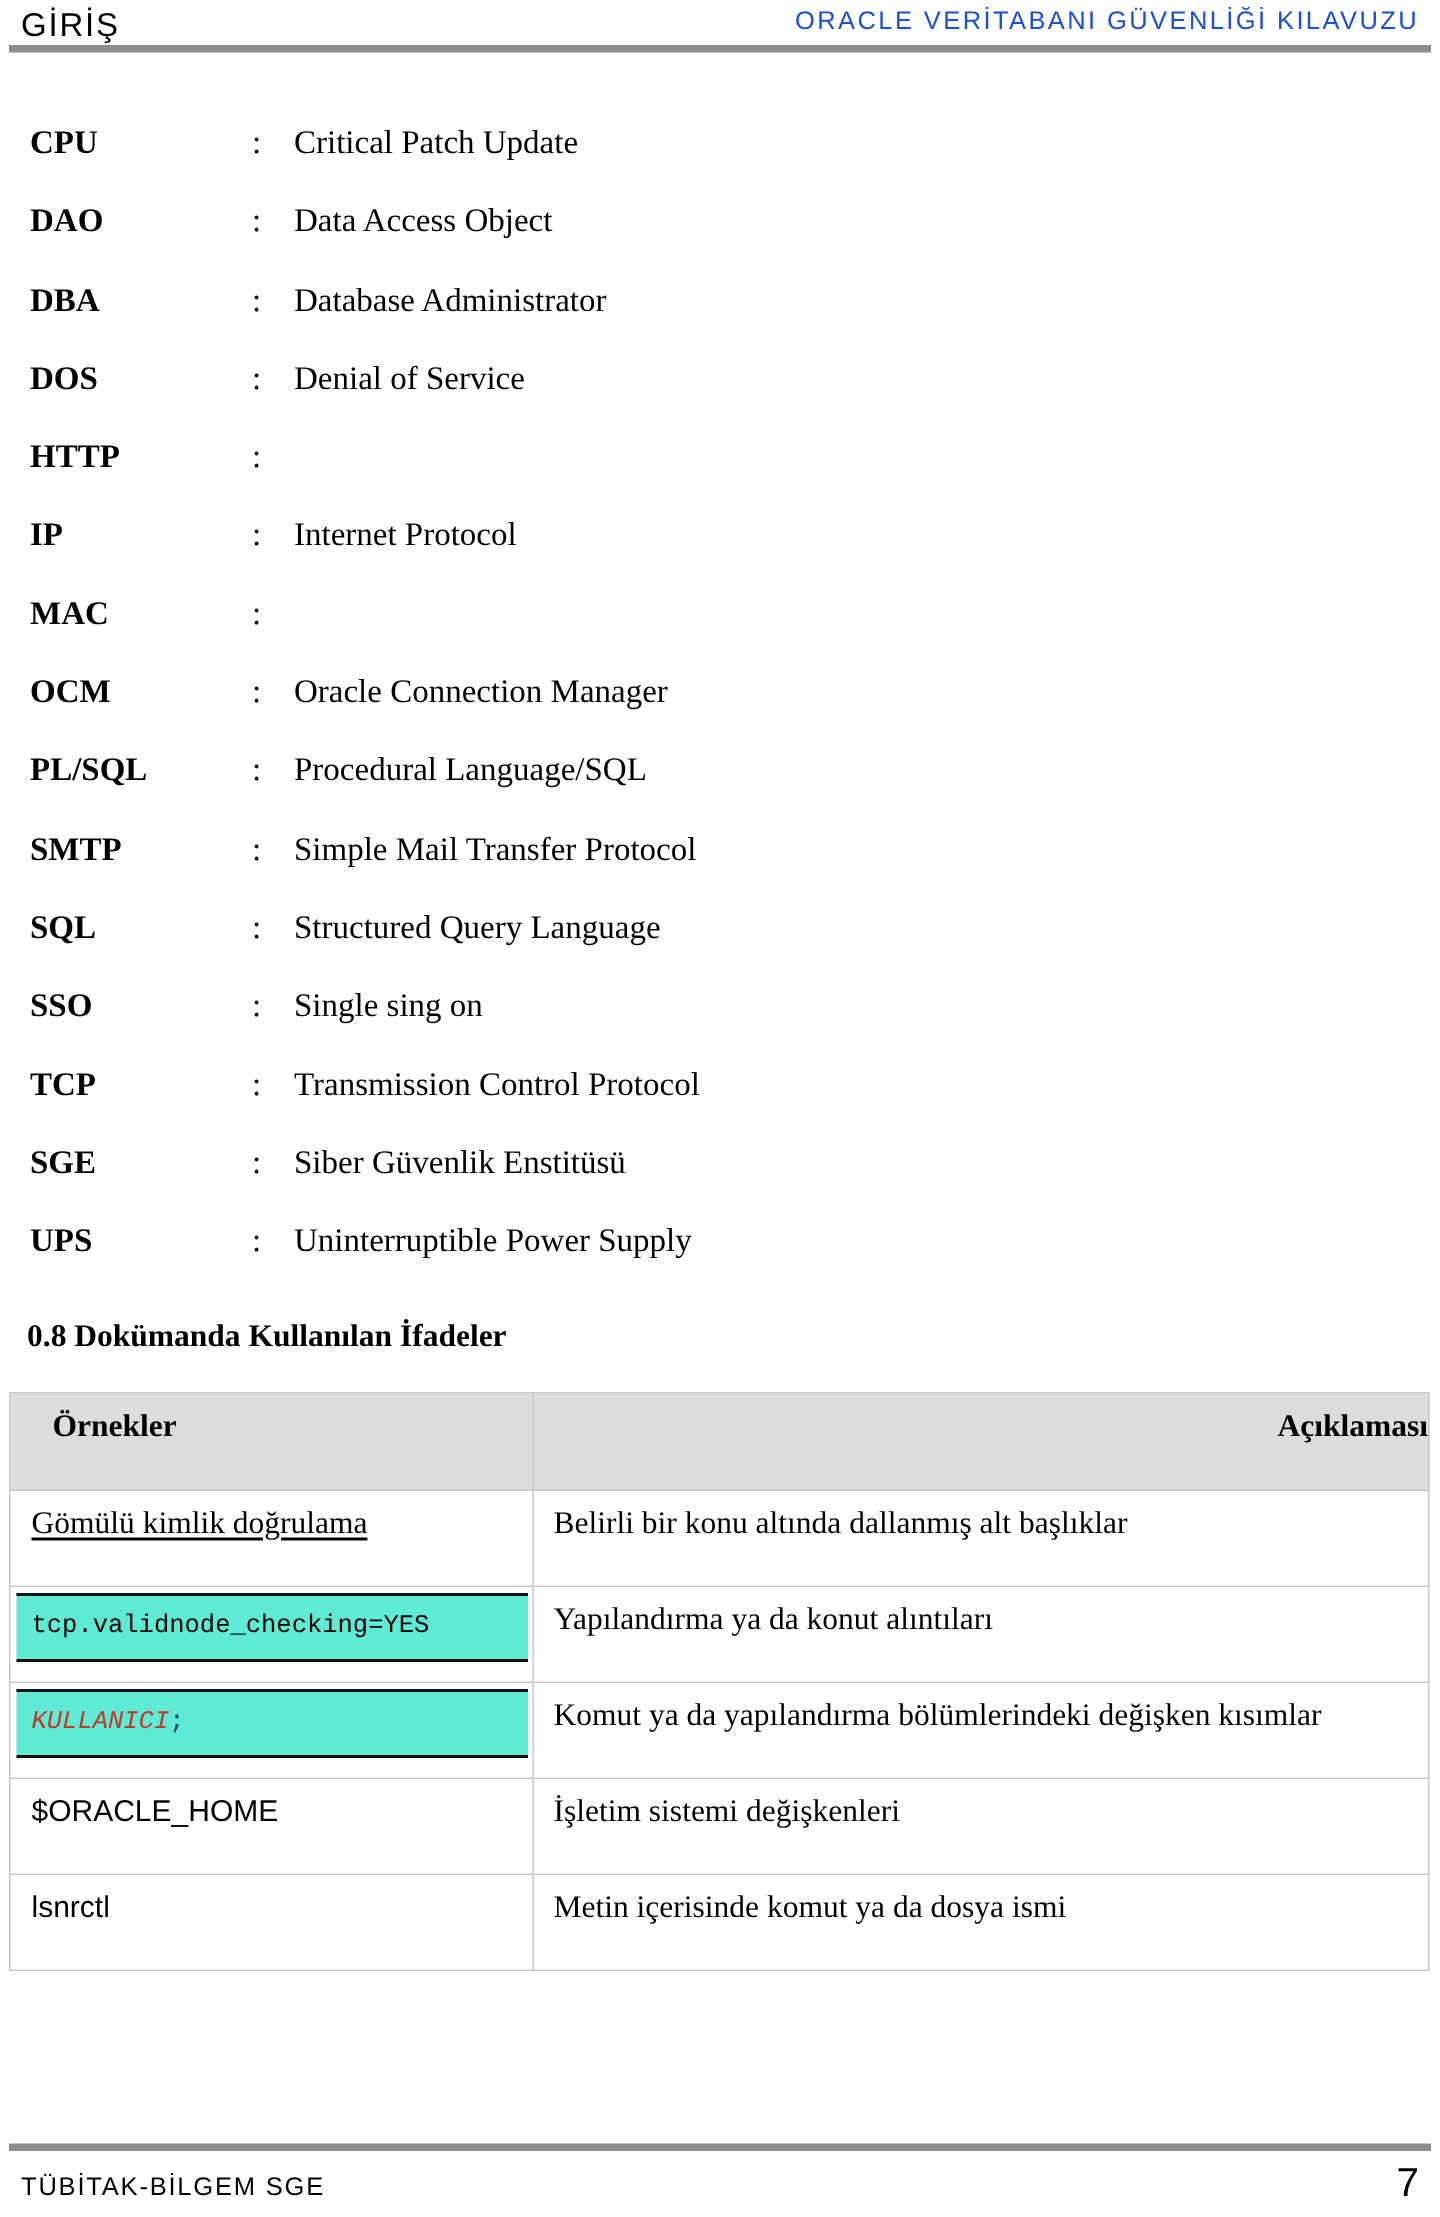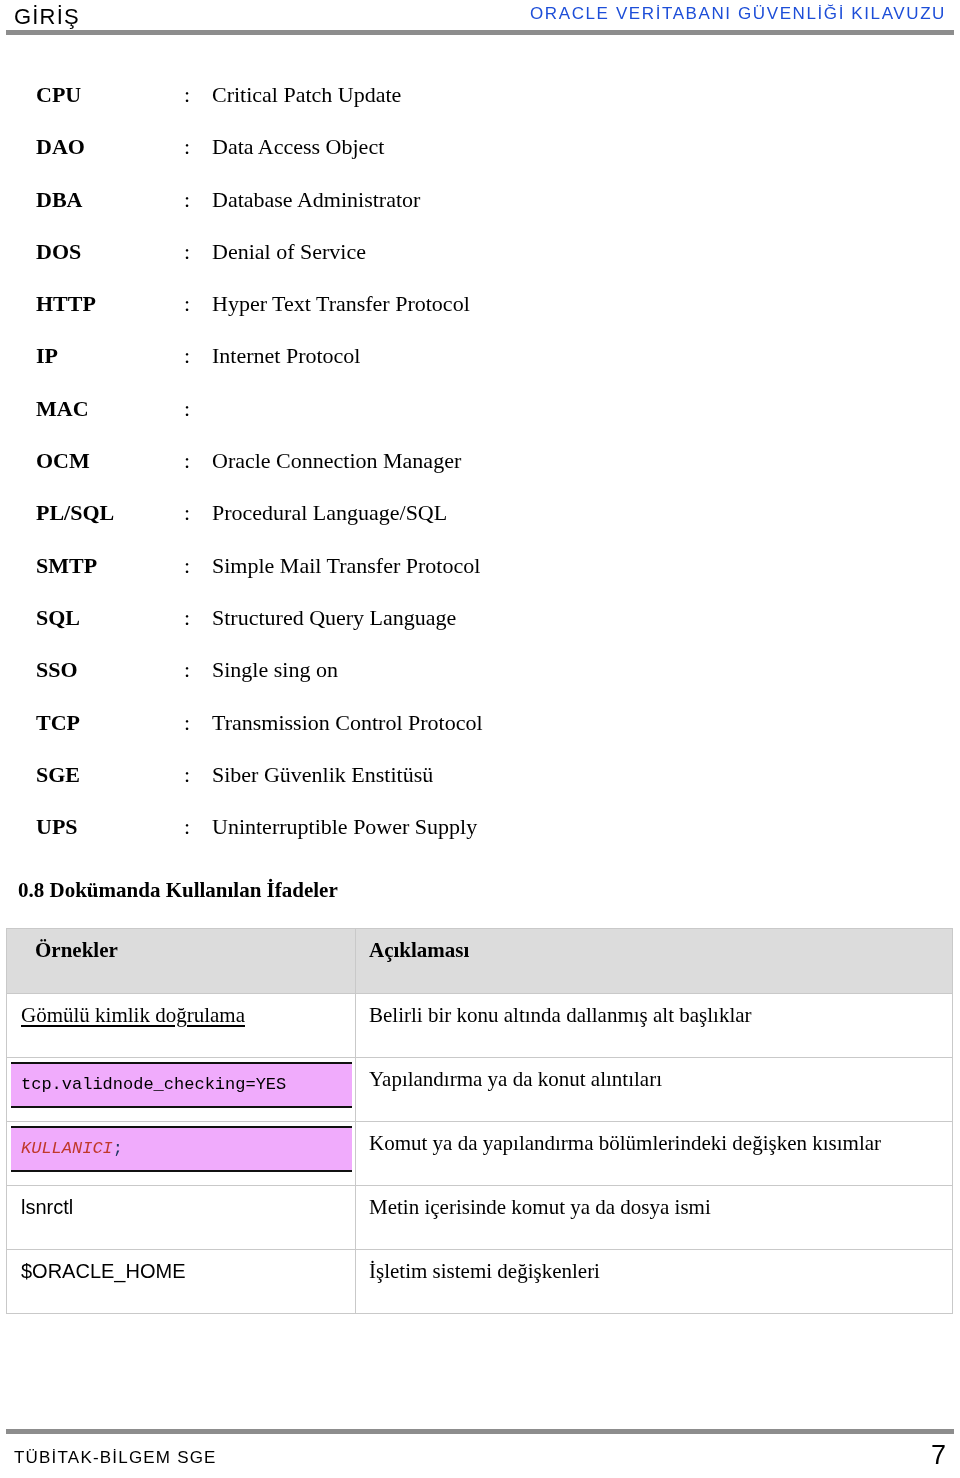--- a/index.html
+++ b/index.html
@@ -49,21 +49,21 @@
     width: 948px;
     height: 5px;
     background: #8d8d8d;
   }
   .rule.header-rule { top: 30px; }
   .rule.footer-rule { top: 1429px; }
 
   
   .abbr-list {
     position: absolute;
-    left: 16px;
+    left: 0;
     top: 80px;
     width: 780px;
   }
   .abbr-row {
     position: relative;
     height: 52.3px;
   }
   .abbr-term {
     position: absolute;
     left: 20px;
@@ -118,21 +118,21 @@
     vertical-align: top;
     text-align: left;
   }
   .conv-table thead th {
     background: #dcdcdc;
     height: 55px;
     font-size: 21px;
     font-weight: bold;
     padding: 9px 0 0 28px;
   }
-  .conv-table thead th.h2 { padding-left: 13px; }
+  .conv-table thead th.h2 { padding-left: 13px; text-align: right; }
 
   .conv-table tbody td {
     height: 54px;
     font-size: 21px;
     padding: 9px 0 0 14px;
     margin-top: 36px;
   }
   .conv-table tbody td.desc {
     padding-left: 13px;
     white-space: nowrap;
@@ -153,21 +153,21 @@
     padding: 0;
     position: relative;
     height: 56px;
   }
   .code-box {
     position: absolute;
     left: 4px;
     top: 4px;
     width: 341px;
     height: 46px;
-    background: #f0abfc;
+    background: #5eead4;
     border-top: 2px solid #111111;
     border-bottom: 2px solid #111111;
     box-sizing: border-box;
     font-family: "Liberation Mono", "DejaVu Sans Mono", monospace;
     font-size: 17px;
     line-height: 42px;
     padding-left: 10px;
     white-space: nowrap;
     overflow: hidden;
   }
@@ -233,21 +233,20 @@
 
   <div class="abbr-row">
     <span class="abbr-term">DOS</span>
     <span class="abbr-colon">:</span>
     <span class="abbr-def">Denial of Service</span>
   </div>
 
   <div class="abbr-row">
     <span class="abbr-term">HTTP</span>
     <span class="abbr-colon">:</span>
-    <span class="abbr-def">Hyper Text Transfer Protocol</span>
   </div>
 
   <div class="abbr-row">
     <span class="abbr-term">IP</span>
     <span class="abbr-colon">:</span>
     <span class="abbr-def">Internet Protocol</span>
   </div>
 
   <div class="abbr-row">
     <span class="abbr-term">MAC</span>
@@ -339,30 +338,30 @@
       <td class="code-cell">
         <div class="code-box">
           <span class="code-var">KULLANICI</span><span class="code-punct">;</span>
         </div>
       </td>
       <td class="desc">Komut ya da yapılandırma bölümlerindeki değişken kısımlar</td>
     </tr>
 
     <tr>
       <td>
+        <span class="cell-sans">$ORACLE_HOME</span>
+      </td>
+      <td class="desc">İşletim sistemi değişkenleri</td>
+    </tr>
+
+    <tr>
+      <td>
         <span class="cell-sans">lsnrctl</span>
       </td>
       <td class="desc">Metin içerisinde komut ya da dosya ismi</td>
-    </tr>
-
-    <tr>
-      <td>
-        <span class="cell-sans">$ORACLE_HOME</span>
-      </td>
-      <td class="desc">İşletim sistemi değişkenleri</td>
     </tr>
 
   </tbody>
 </table>
 
 <div class="rule footer-rule"></div>
 <div class="page-footer">
   <div class="ftr-left">TÜBİTAK-BİLGEM SGE</div>
   <div class="ftr-right">7</div>
 </div>

